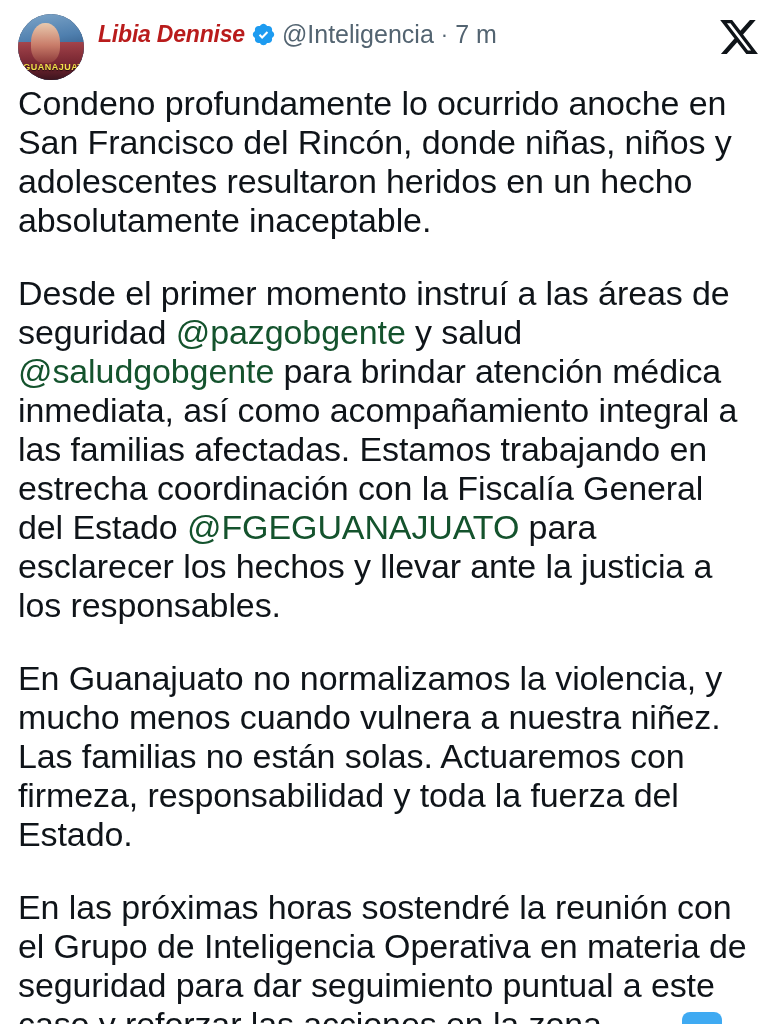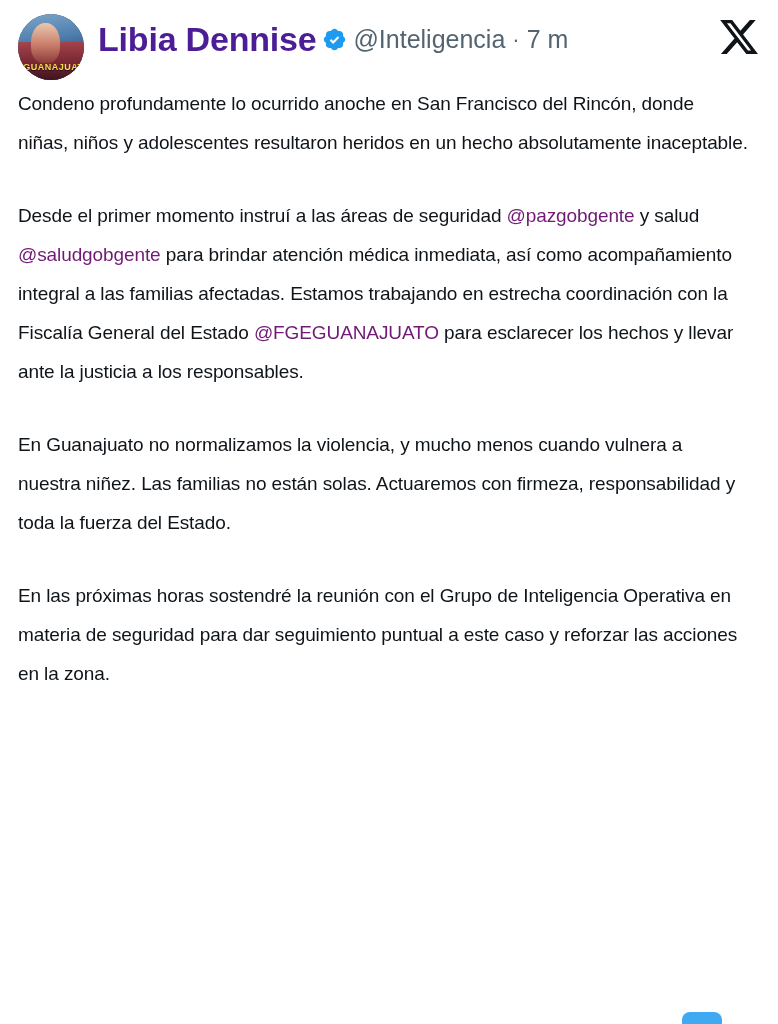--- a/index.html
+++ b/index.html
@@ -74,25 +74,26 @@
   .name-line {
     display: flex;
     align-items: center;
     flex-wrap: wrap;
     gap: 6px;
     padding-top: 6px;
     flex: 1 1 auto;
     min-width: 0;
   }
   .display-name {
-    font-size: 34px;
+    font-size: 23px;
     font-weight: bold;
-    color: #4c1d95;
+    color: #b91c1c;
     letter-spacing: -0.2px;
     white-space: nowrap;
+    font-style: italic;
   }
   .verified-badge {
     width: 25px;
     height: 25px;
     flex: 0 0 auto;
     display: inline-block;
   }
   .handle, .dot-sep, .timestamp {
     font-size: 25px;
     color: #536471;
@@ -107,32 +108,32 @@
     width: 42px;
     height: 42px;
     flex: 0 0 auto;
     padding-top: 2px;
   }
   .tweet-body {
     margin-top: 4px;
     padding-left: 0;
   }
   .tweet-paragraph {
-    font-size: 19px;
+    font-size: 34px;
     line-height: 39px;
     color: #0f1419;
     margin: 0 12px 34px 0;
     letter-spacing: -0.1px;
     word-wrap: break-word;
   }
   .tweet-paragraph:last-child {
     margin-bottom: 0;
   }
   .mention {
-    color: #701a75;
+    color: #14532d;
   }
   .bottom-hint {
     position: absolute;
     right: 56px;
     bottom: 0;
     width: 40px;
     height: 12px;
     border-radius: 8px 8px 0 0;
     background: #1d9bf0;
     opacity: 0.85;

